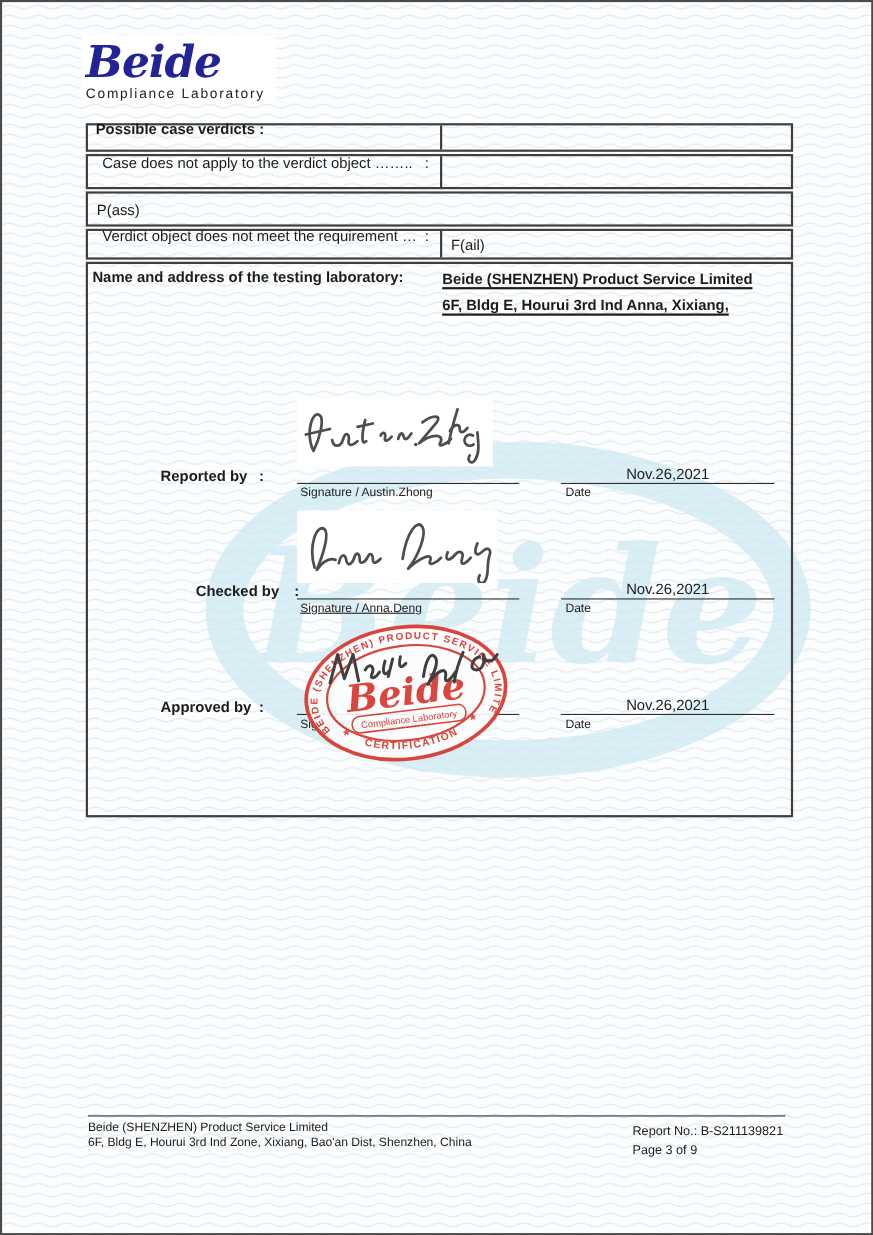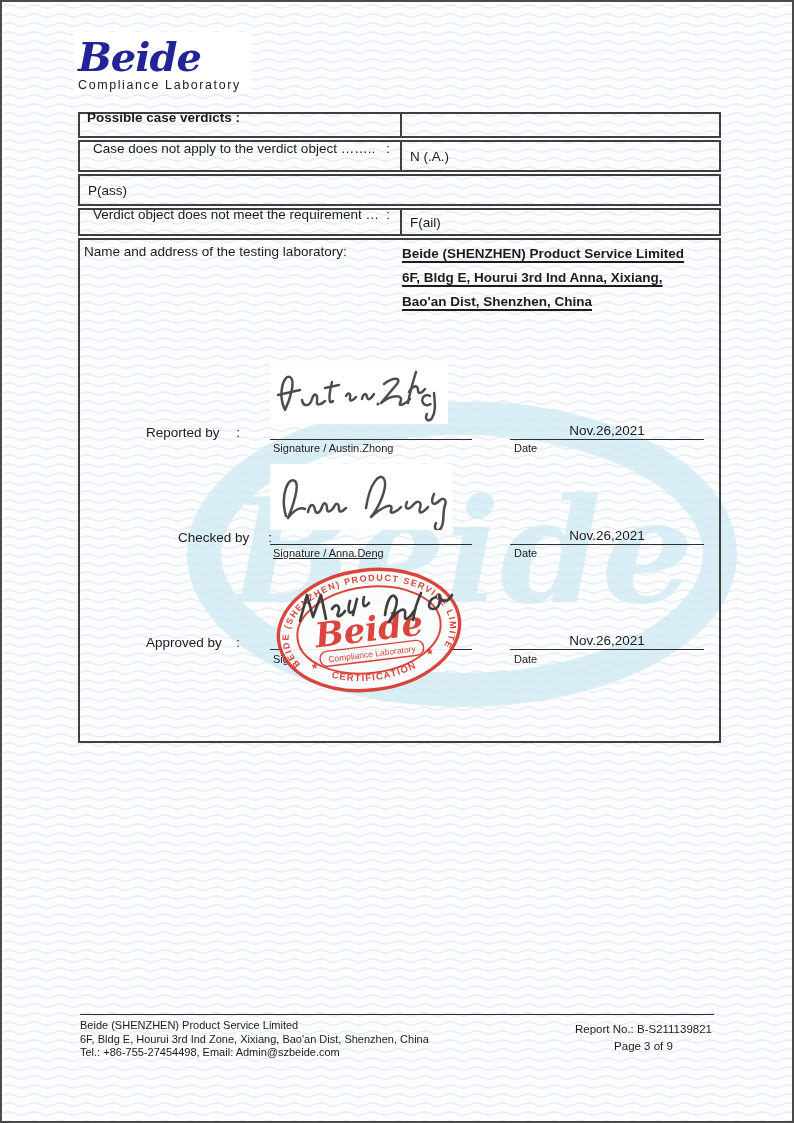--- a/index.html
+++ b/index.html
@@ -42,37 +42,37 @@
     display:flex;justify-content:space-between;align-items:center;
     padding:0 10px 16px 13px;
   }
   .vrow .c1.hdr{padding-left:7px;font-weight:bold;}
   .vrow .c2{flex:1;display:flex;align-items:center;padding-left:8px;}
   .h26{height:26px;} .h32{height:32px;} .h28{height:28px;justify-content:center;}
 
   
   .bigbox{left:76px;top:236px;width:643px;height:505px;border:2px solid #3f3f3f;box-sizing:border-box;}
 
-  .lab-label{left:82px;top:242px;font-weight:normal;font-size:13.5px;}
+  .lab-label{left:82px;top:242px;font-weight:bold;font-size:13.5px;}
   .lab-address{left:400px;top:240px;font-weight:bold;font-size:13.5px;line-height:24px;}
   .lab-address div{text-decoration:underline;text-underline-offset:3px;text-decoration-thickness:1.5px;}
 
   .role{
     width:94px;display:flex;justify-content:space-between;
-    font-weight:normal;font-size:13.5px;
+    font-weight:bold;font-size:13.5px;
   }
   .sigline{border-top:1.5px solid #2e2e2e;height:0;}
   .caption{font-size:11px;color:#222;}
   .dateval{width:194px;text-align:center;font-size:13.5px;}
   .sig-white{background:#ffffff;}
 
   
   .f-line{left:78px;top:1012px;width:634px;border-top:1.5px solid #2e2e2e;height:0;}
   .f-left{left:78px;top:1017px;font-size:11px;line-height:13.5px;color:#1c1c1c;}
-  .f-right{right:80px;top:1019px;text-align:center;font-size:11.5px;line-height:17px;}
+  .f-right{right:80px;top:1019px;text-align:left;font-size:11.5px;line-height:17px;}
 
   svg text{font-family:"Liberation Sans",sans-serif;}
   .wm-text{font-family:"DejaVu Serif",serif;font-style:italic;font-weight:bold;}
   .stamp-brand{font-family:"DejaVu Serif",serif;font-style:italic;font-weight:bold;}
 </style>
 </head>
 <body>
 
 <div class="page">
 
@@ -101,41 +101,39 @@
       <div class="c1 hdr">
         <span>Possible case verdicts :</span>
       </div>
       <div class="c2"></div>
     </div>
     <div class="vrow h32">
       <div class="c1">
         <span>Case does not apply to the verdict object ……..</span>
         <span>:</span>
       </div>
-      <div class="c2">N (.A.)</div>
     </div>
     <div class="vrow h32">
       <div class="c2">P(ass)</div>
     </div>
     <div class="vrow h28">
       <div class="c1">
         <span>Verdict object does not meet the requirement …</span>
         <span>:</span>
       </div>
       <div class="c2">F(ail)</div>
     </div>
   </div>
 
   <div class="abs z2 bigbox"></div>
 
   <div class="abs z2 lab-label">Name and address of the testing laboratory:</div>
   <div class="abs z2 lab-address">
     <div>Beide (SHENZHEN) Product Service Limited</div>
     <div>6F, Bldg E, Hourui 3rd Ind Anna, Xixiang,</div>
-    <div>Bao'an Dist, Shenzhen, China</div>
   </div>
 
   <div class="abs z2 sig-white" style="left:268px;top:360px;width:178px;height:62px;"></div>
   <svg class="abs z3" style="left:268px;top:360px;" width="178" height="62">
     <g fill="none" stroke="#4d4d4d" stroke-width="2.5" stroke-linecap="round" stroke-linejoin="round">
       <path d="M14,46 C8,30 14,12 20,15 C26,18 20,38 15,48 M8,33 L30,28"></path>
       <path d="M32,38 c1,7 8,7 10,-1 c2,-7 6,-5 5,2 c-1,5 4,4 8,0"></path>
       <path d="M62,20 c-3,12 -4,24 1,19 M55,26 l14,-3"></path>
       <path d="M76,34 c2,-4 5,-3 4,2 c-1,4 3,3 6,-1"></path>
       <path d="M92,37 c1,-5 4,-7 5,-2 c1,4 4,2 7,-3"></path>
@@ -213,20 +211,19 @@
       <path d="M95,38 c2,-15 7,-24 11,-17 c3,5 -2,15 -7,24 c9,-13 18,-17 16,-6 c-1,6 5,2 9,-5"></path>
       <path d="M131,16 c-5,11 -7,20 -8,27"></path>
       <path d="M146,20 c-7,2 -10,12 -3,12 c6,0 8,-7 6,-14 c3,9 9,7 13,0"></path>
     </g>
   </svg>
 
   <div class="abs z2 f-line"></div>
   <div class="abs z2 f-left">
     <div>Beide (SHENZHEN) Product Service Limited</div>
     <div>6F, Bldg E, Hourui 3rd Ind Zone, Xixiang, Bao'an Dist, Shenzhen, China</div>
-    <div>Tel.: +86-755-27454498, Email: Admin@szbeide.com</div>
   </div>
   <div class="abs z2 f-right">
     <div>Report No.: B-S211139821</div>
     <div>Page 3 of 9</div>
   </div>
 
 </div>
 
 </body></html>

